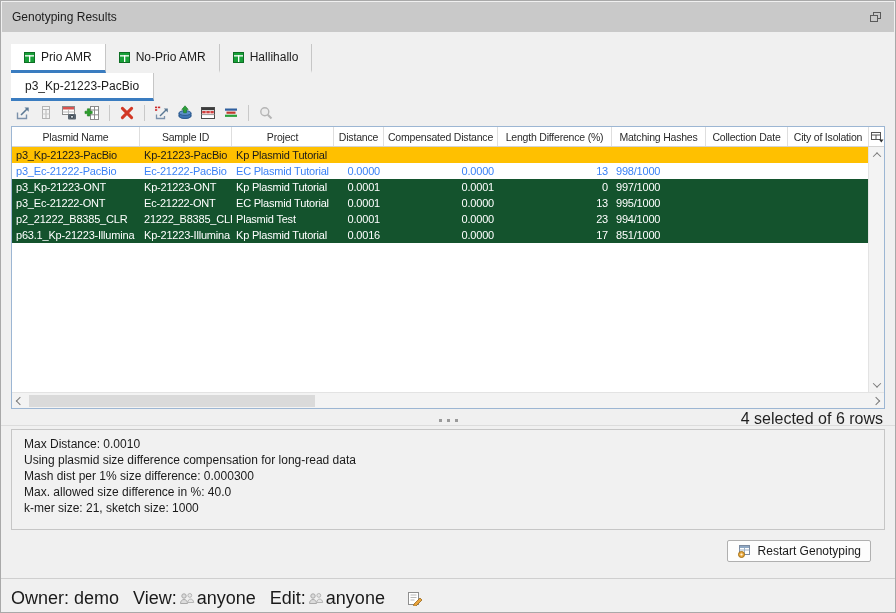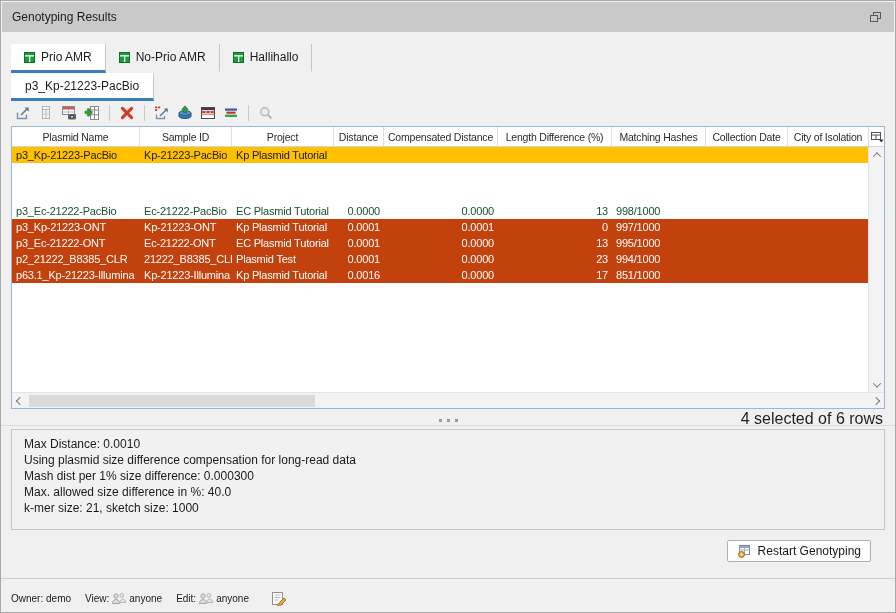--- a/index.html
+++ b/index.html
@@ -43,23 +43,23 @@
     border-right:1px solid #dedede; padding:0 2px; white-space:nowrap; overflow:hidden; flex:none; cursor:pointer;
   }
   .th-config { flex:1; display:flex; align-items:center; justify-content:center; cursor:pointer; }
   .tbody { position:absolute; top:20px; left:0; right:16px; bottom:16px; overflow:hidden; background:#fff; }
   .row { display:flex; height:16px; width:100%; cursor:pointer; }
   .cell {
     font-size:11px; letter-spacing:-0.2px; line-height:16px; padding:0 4px;
     white-space:nowrap; overflow:hidden; flex:none;
   }
   .al-r { text-align:right; }
-  .row-normal   { background:#fff;     color:#14532d;margin-top:40px; }
+  .row-normal   { background:#fff;     color:#3b82f6; }
   .row-reference{ background:#ffc000;  color:#1a1a1a; }
-  .row-selected { background:#c2410c;  color:#ffffff; }
+  .row-selected { background:#14532d;  color:#ffffff; }
 
   
   .vscroll { position:absolute; top:20px; right:0; bottom:16px; width:16px; background:#f3f3f3; border-left:1px solid #e3e3e3; }
   .hscroll { position:absolute; left:0; right:0; bottom:0; height:16px; background:#f3f3f3; border-top:1px solid #e3e3e3; }
   .scroll-btn { position:absolute; width:16px; height:15px; display:flex; align-items:center; justify-content:center; cursor:pointer; }
   .chev { width:6px; height:6px; border-left:1.4px solid #7a7a7a; border-top:1.4px solid #7a7a7a; }
   .chev.up   { transform:rotate(45deg)  translate(1px,1px); }
   .chev.down { transform:rotate(225deg) translate(1px,1px); }
   .chev.left { transform:rotate(-45deg); }
   .chev.right{ transform:rotate(135deg); }
@@ -76,21 +76,21 @@
   }
   .status-line { font-size:12px; line-height:16px; color:#1a1a1a; white-space:nowrap; }
 
   .restart-btn {
     position:absolute; right:24px; top:539px; height:22px; padding:0 9px;
     background:#fdfdfd; border:1px solid #b0b0b0; border-radius:2px;
     display:flex; align-items:center; gap:6px; font-size:12px; color:#1a1a1a; cursor:pointer;
   }
 
   .footer-divider { position:absolute; left:0; right:0; top:577px; border-top:1px solid #cfcfcf; }
-  .footer { position:absolute; left:10px; top:584px; height:26px; display:flex; align-items:center; font-size:10px; color:#1a1a1a; }
+  .footer { position:absolute; left:10px; top:584px; height:26px; display:flex; align-items:center; font-size:18px; color:#1a1a1a; }
   .footer .grp { display:flex; align-items:center; gap:2px; }
   .footer .sp { width:14px; }
   .footer .sp-lg { width:22px; }
   .icon-wrap { display:inline-flex; align-items:center; justify-content:center; }
 </style>
 </head>
 <body>
 
 <div class="window">
 

